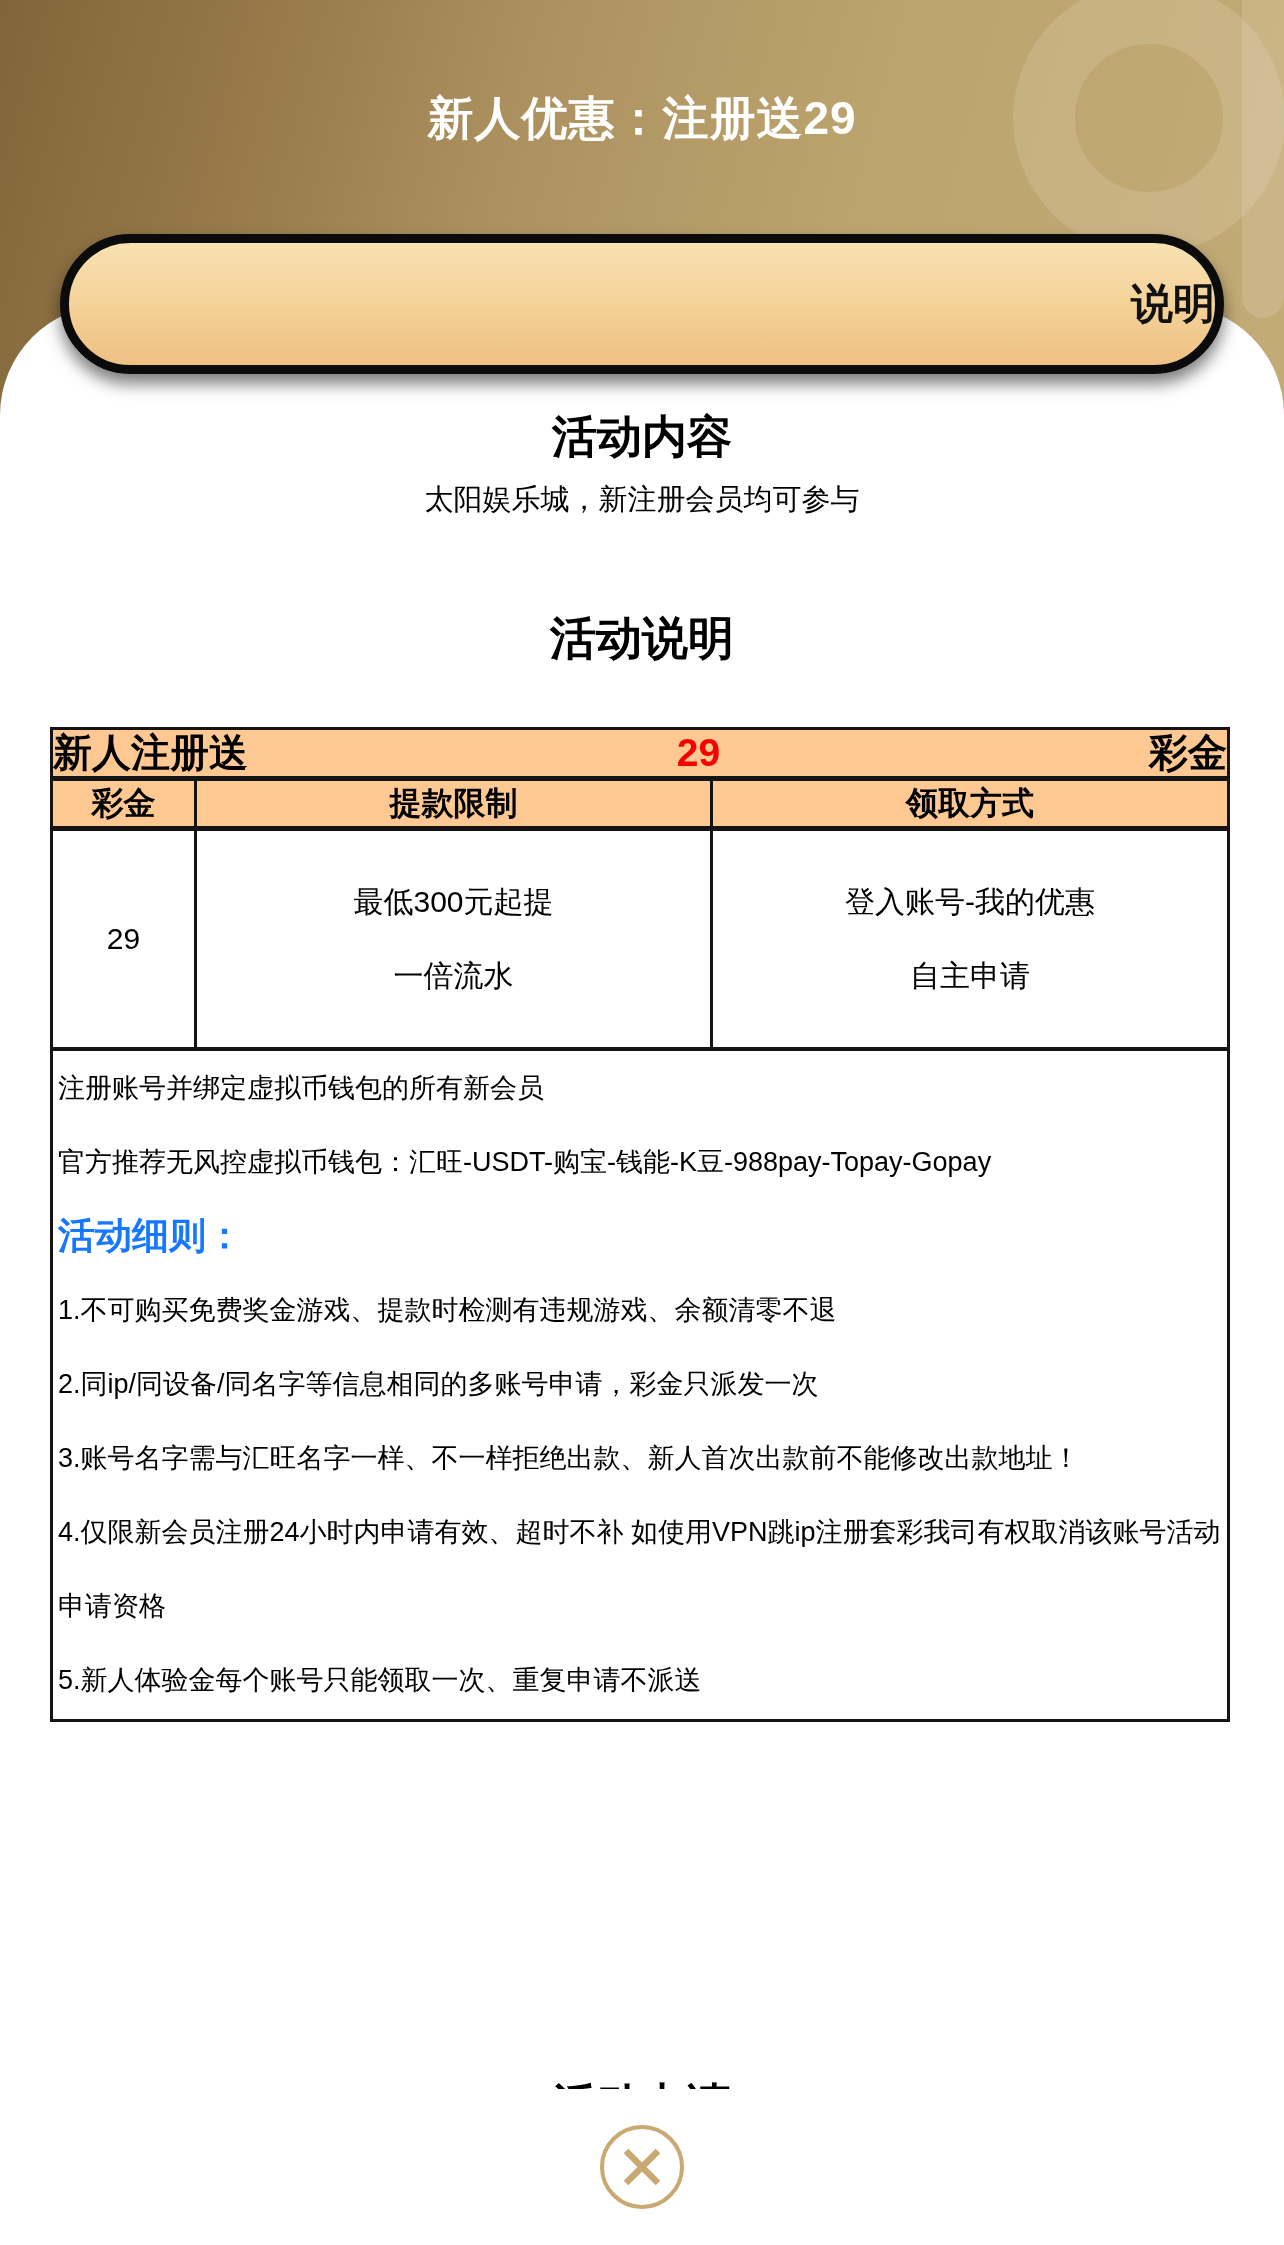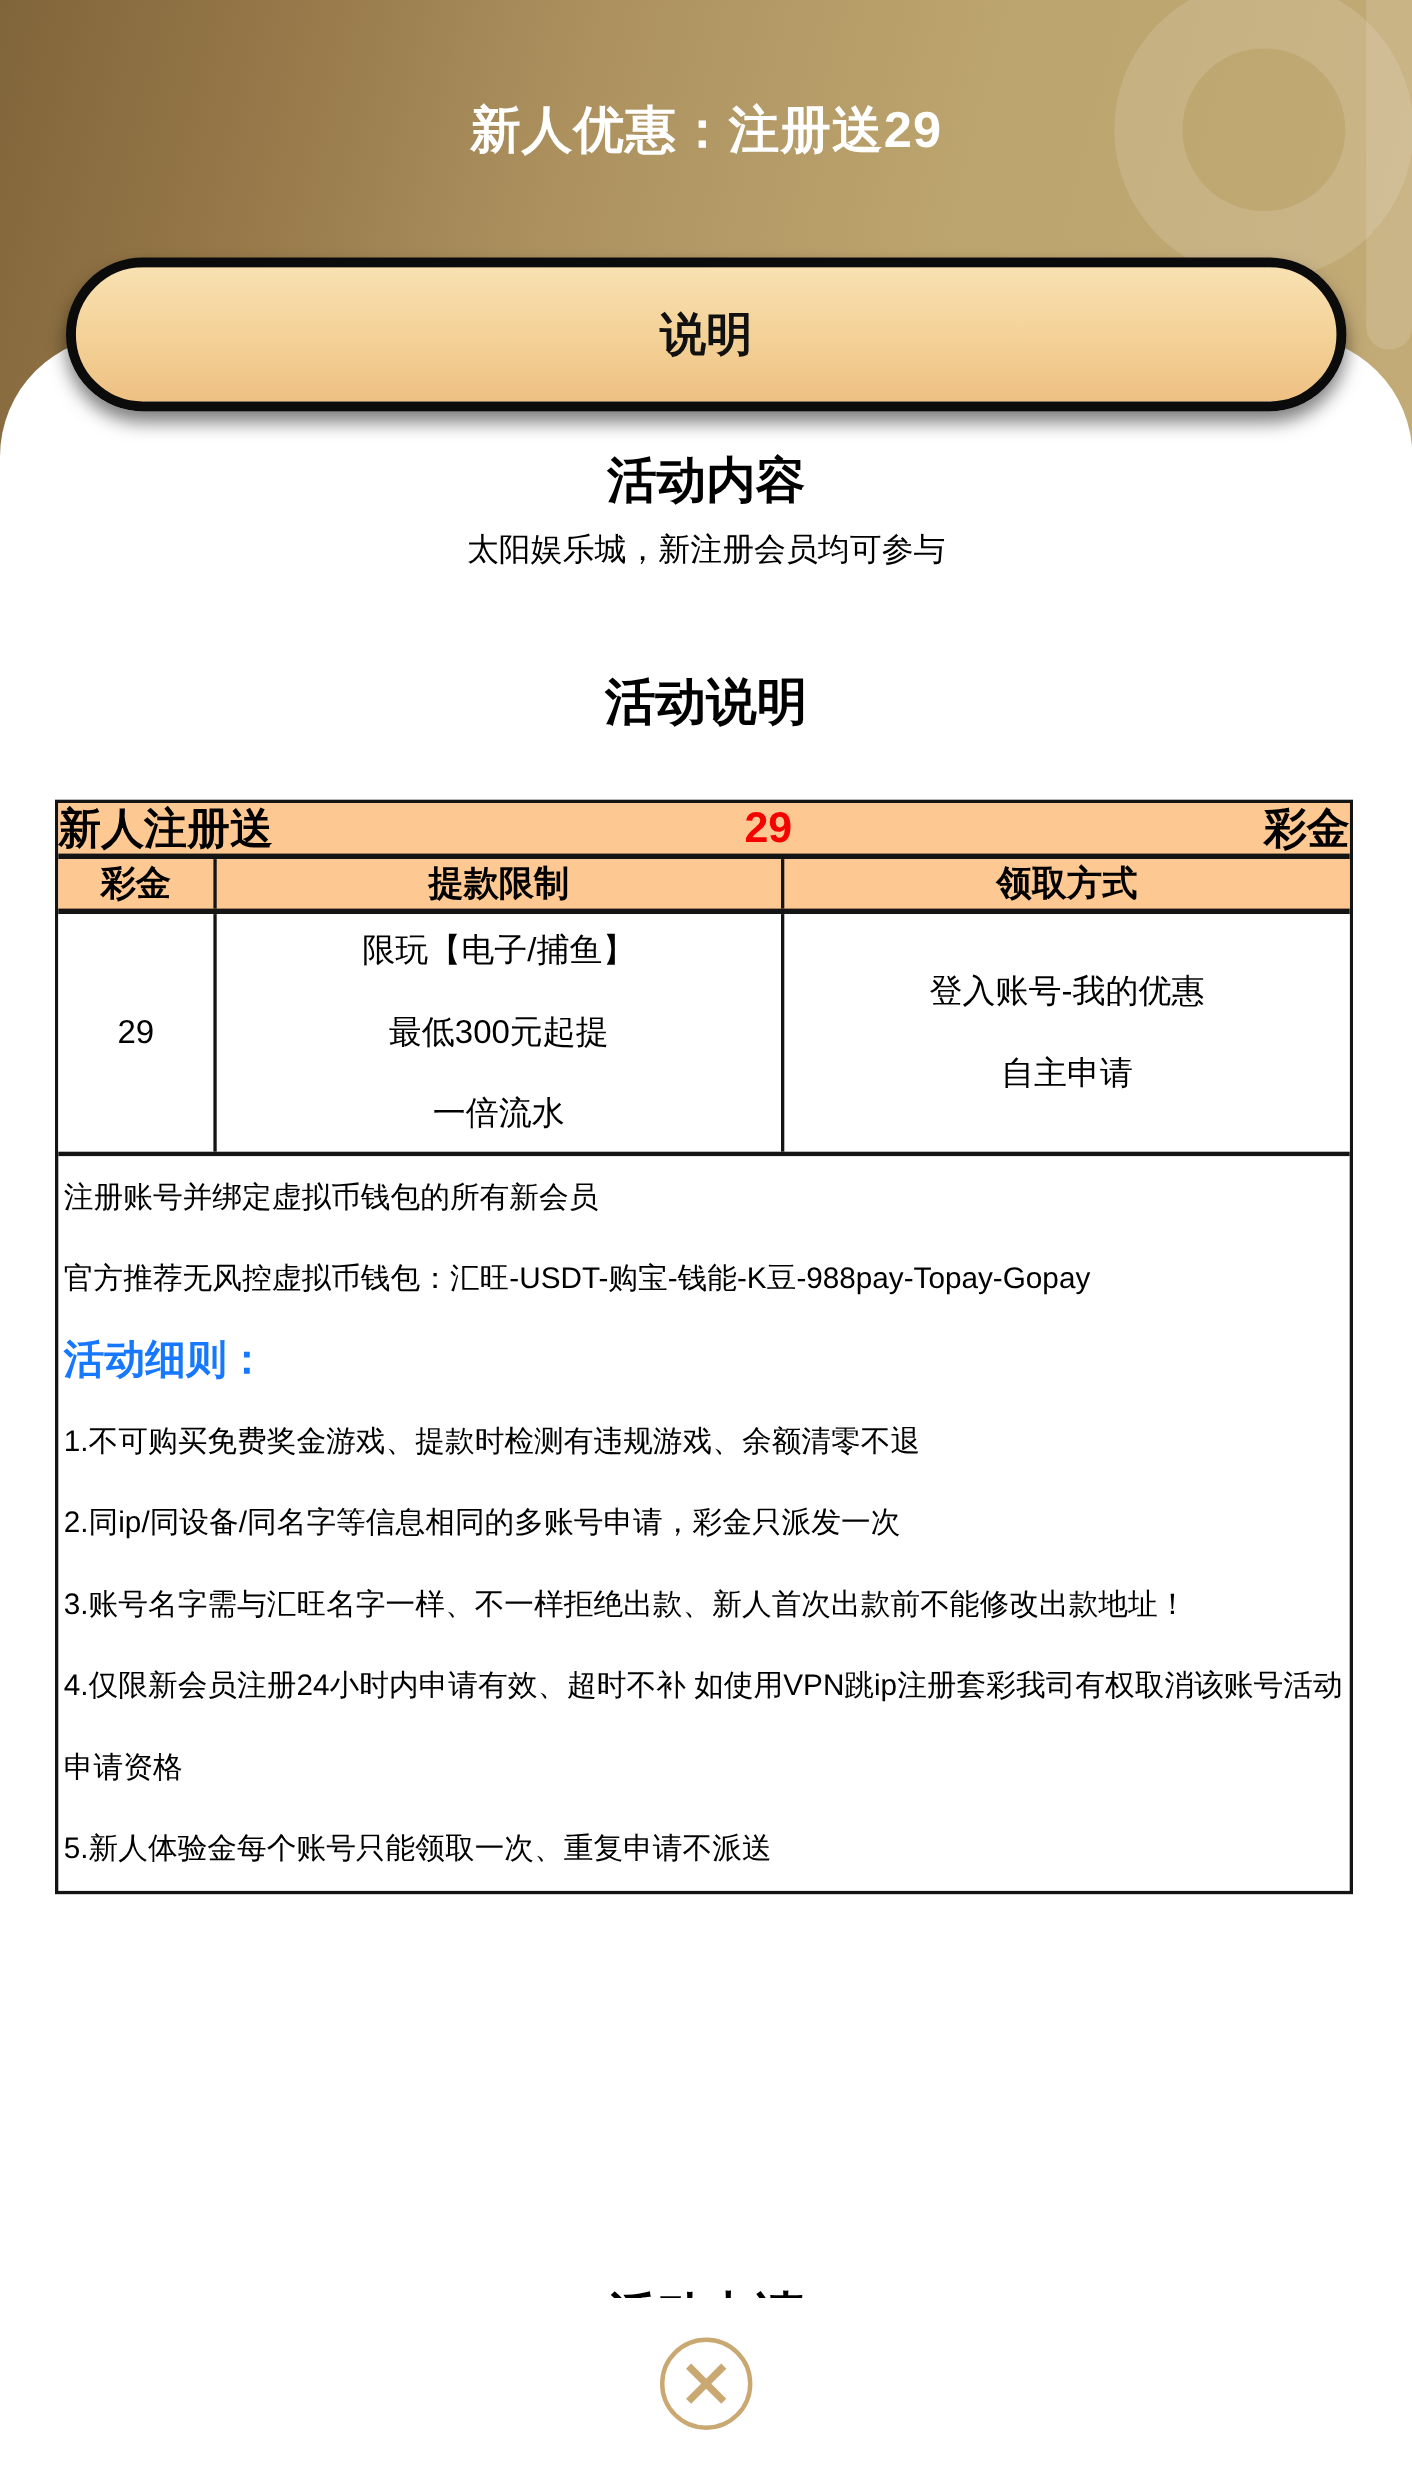--- a/index.html
+++ b/index.html
@@ -30,21 +30,21 @@
   .card {
     position:absolute; left:0; top:305px; width:1284px; height:1940px;
     background:#ffffff; border-radius:110px 110px 0 0;
   }
   
   .pill {
     position:absolute; left:60px; top:234px; width:1164px; height:140px;
     border:9px solid #0b0b0b; border-radius:70px;
     background:linear-gradient(180deg,#f8e1b2 0%,#f4d298 50%,#eec083 100%);
     box-shadow:0 10px 16px rgba(0,0,0,0.50);
-    display:flex; align-items:center; justify-content:center;
+    display:flex; align-items:center; justify-content:flex-end;
     font-size:42px; font-weight:700; color:#111; cursor:pointer;
   }
   
   .h-center { position:absolute; left:0; width:1284px; text-align:center;margin-top:16px; }
   .h-content { top:391px; font-size:45px; font-weight:700; }
   .p-content { top:464px; font-size:29px; }
   .h-desc    { top:592px; font-size:46px; font-weight:700; }
   
   .box {
     position:absolute; left:50px; top:727px; width:1180px;
@@ -110,21 +110,20 @@
 
   <div class="t-grid row-head">
     <div class="cell c1">彩金</div>
     <div class="cell c2">提款限制</div>
     <div class="cell c3">领取方式</div>
   </div>
 
   <div class="t-grid row-data">
     <div class="cell c1">29</div>
     <div class="cell c2">
-      <div class="stack">限玩【电子/捕鱼】</div>
       <div class="stack">最低300元起提</div>
       <div class="stack">一倍流水</div>
     </div>
     <div class="cell c3">
       <div class="stack">登入账号-我的优惠</div>
       <div class="stack">自主申请</div>
     </div>
   </div>
 
   <div class="box-text">

